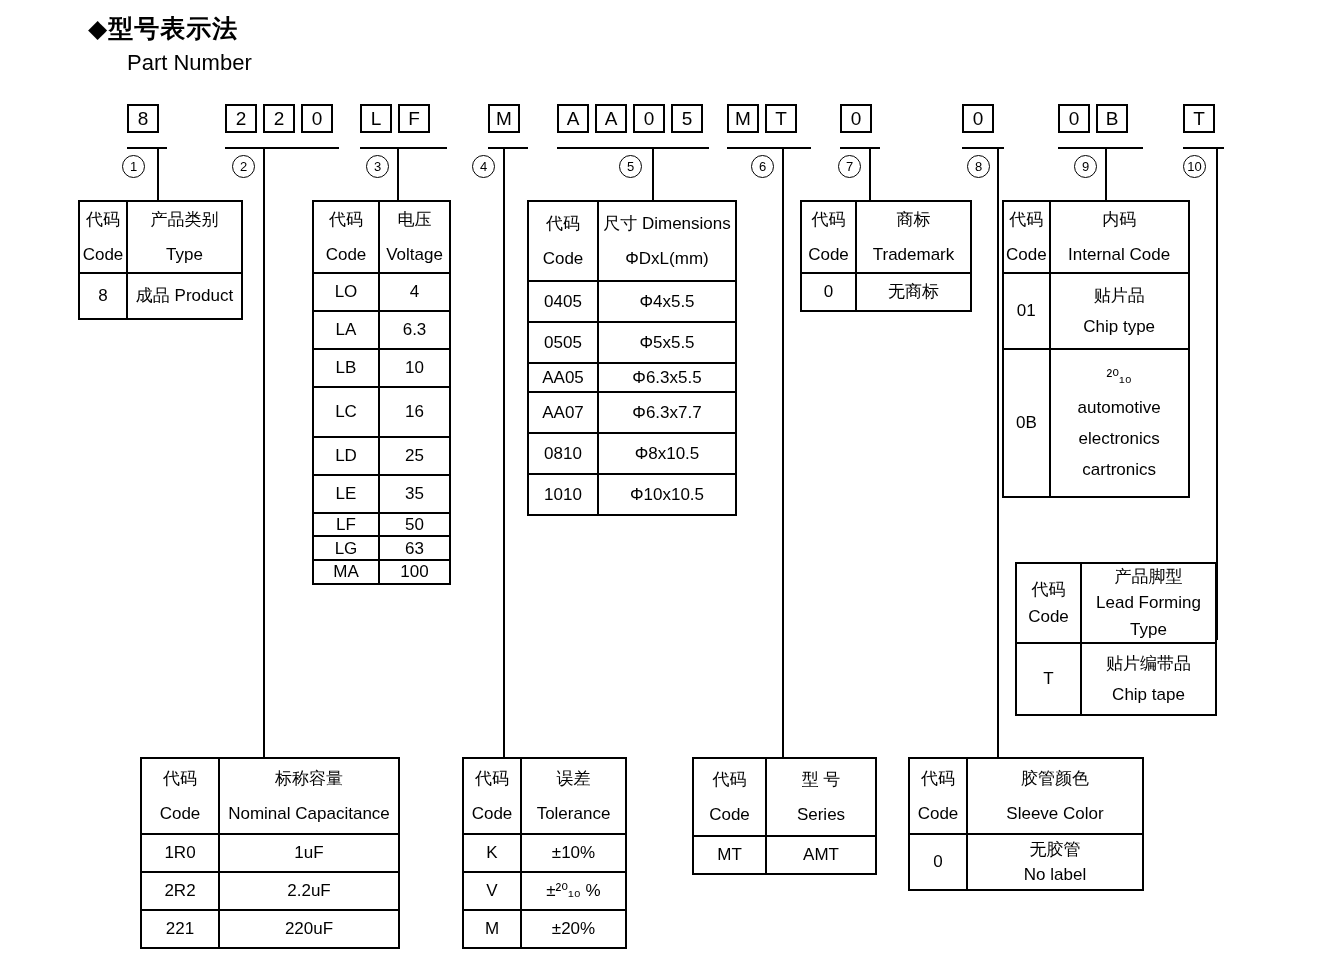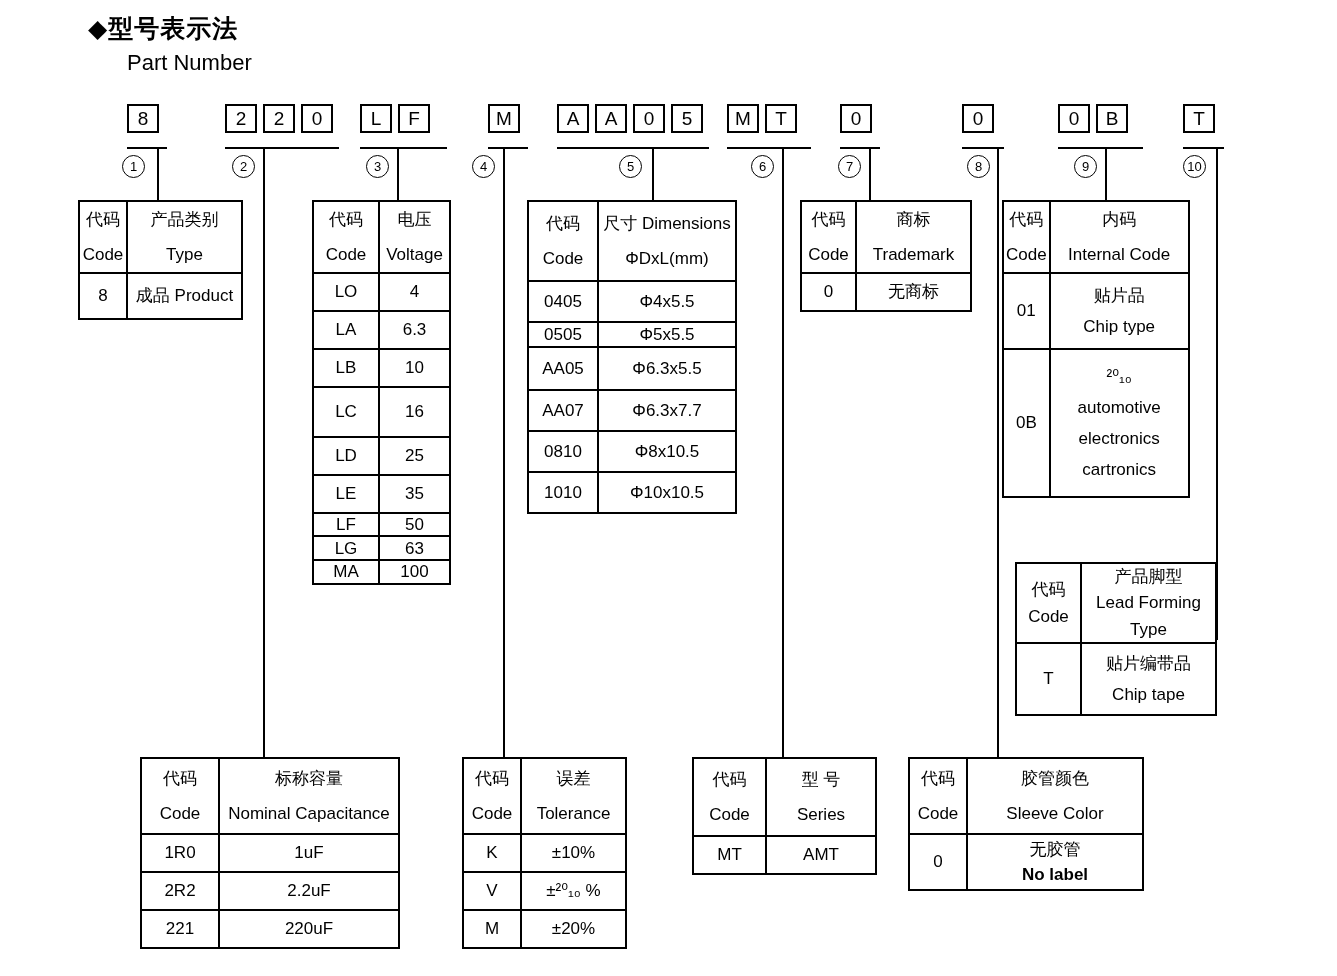--- a/index.html
+++ b/index.html
@@ -26,21 +26,21 @@
   table.t {
     position:absolute; border-collapse:collapse; table-layout:fixed;
     text-align:center; font-size:17px; background:#fff;
   }
   table.t th, table.t td {
     border:2px solid #000; font-weight:normal; vertical-align:middle;
     padding:0 2px; line-height:1.25;
   }
   .g  { margin-top:13px; }  
   .gm { margin-top:10px; }  
-  .gs { margin-top:3px;font-weight:bold; }   
+  .gs { margin-top:3px; }   
   .tg { margin-top:5px; }   
 </style>
 </head>
 <body>
 
 <div class="page">
 
   <div class="title-cn"><span>◆</span><span>型号表示法</span></div>
   <div class="title-en">Part Number</div>
 
@@ -207,25 +207,25 @@
       </th>
       <th>
         <div>尺寸 Dimensions</div>
         <div class="g">ΦDxL(mm)</div>
       </th>
     </tr>
     <tr style="height:41px">
           <td>0405</td>
           <td>Φ4x5.5</td>
         </tr>
-    <tr style="height:25px">
+    <tr style="height:41px">
           <td>0505</td>
           <td>Φ5x5.5</td>
         </tr>
-    <tr style="height:43px">
+    <tr style="height:29px">
           <td>AA05</td>
           <td>Φ6.3x5.5</td>
         </tr>
     <tr style="height:41px">
           <td>AA07</td>
           <td>Φ6.3x7.7</td>
         </tr>
     <tr style="height:41px">
           <td>0810</td>
           <td>Φ8x10.5</td>

